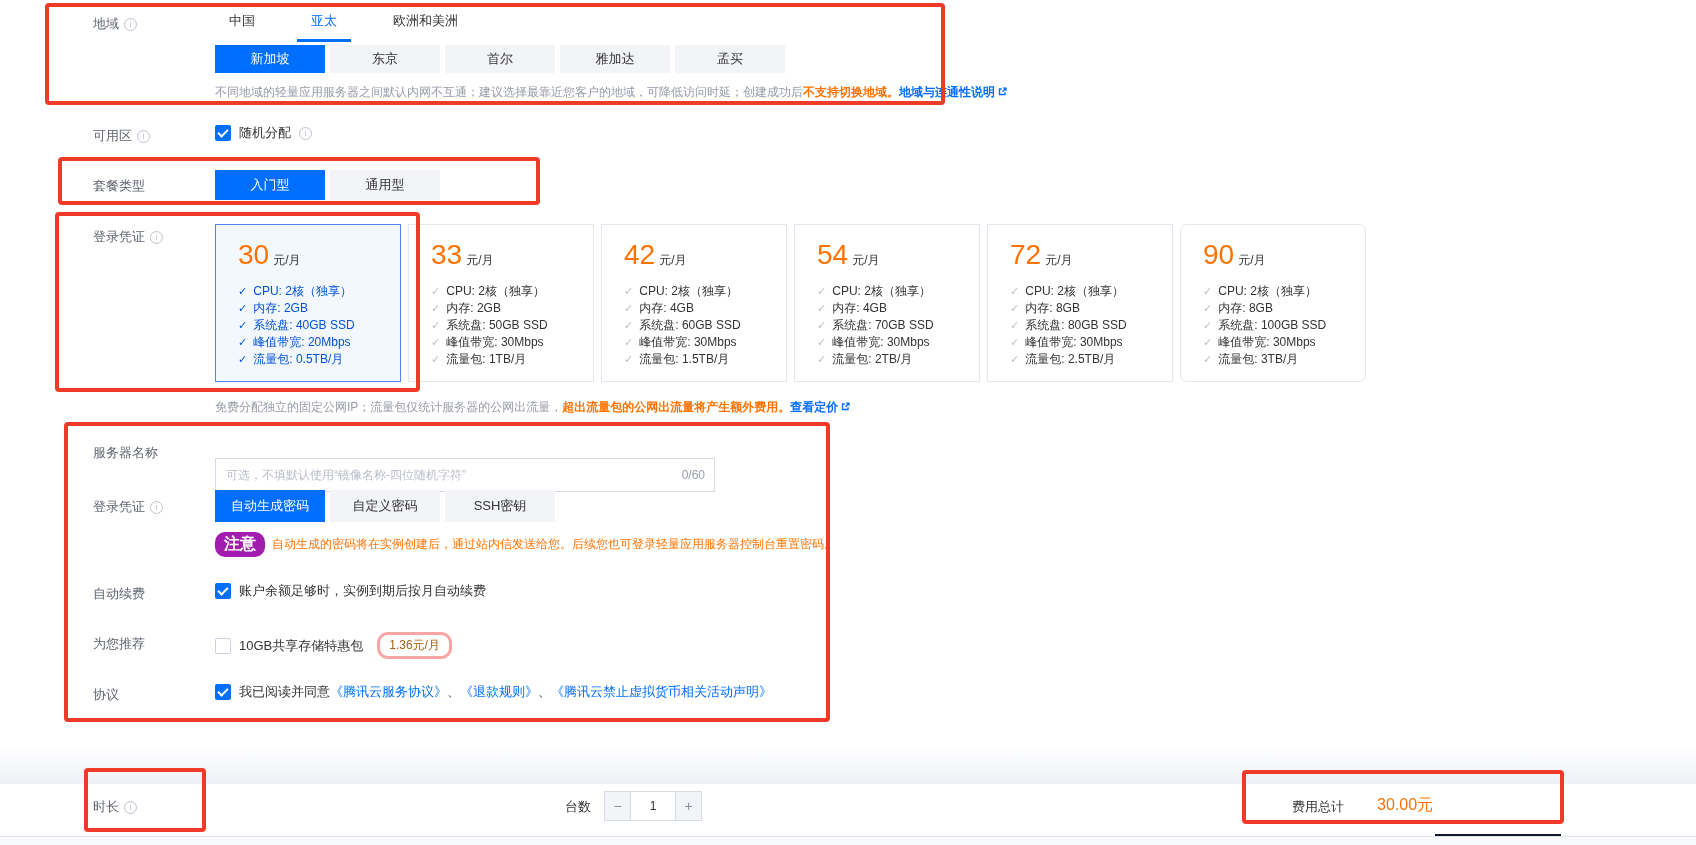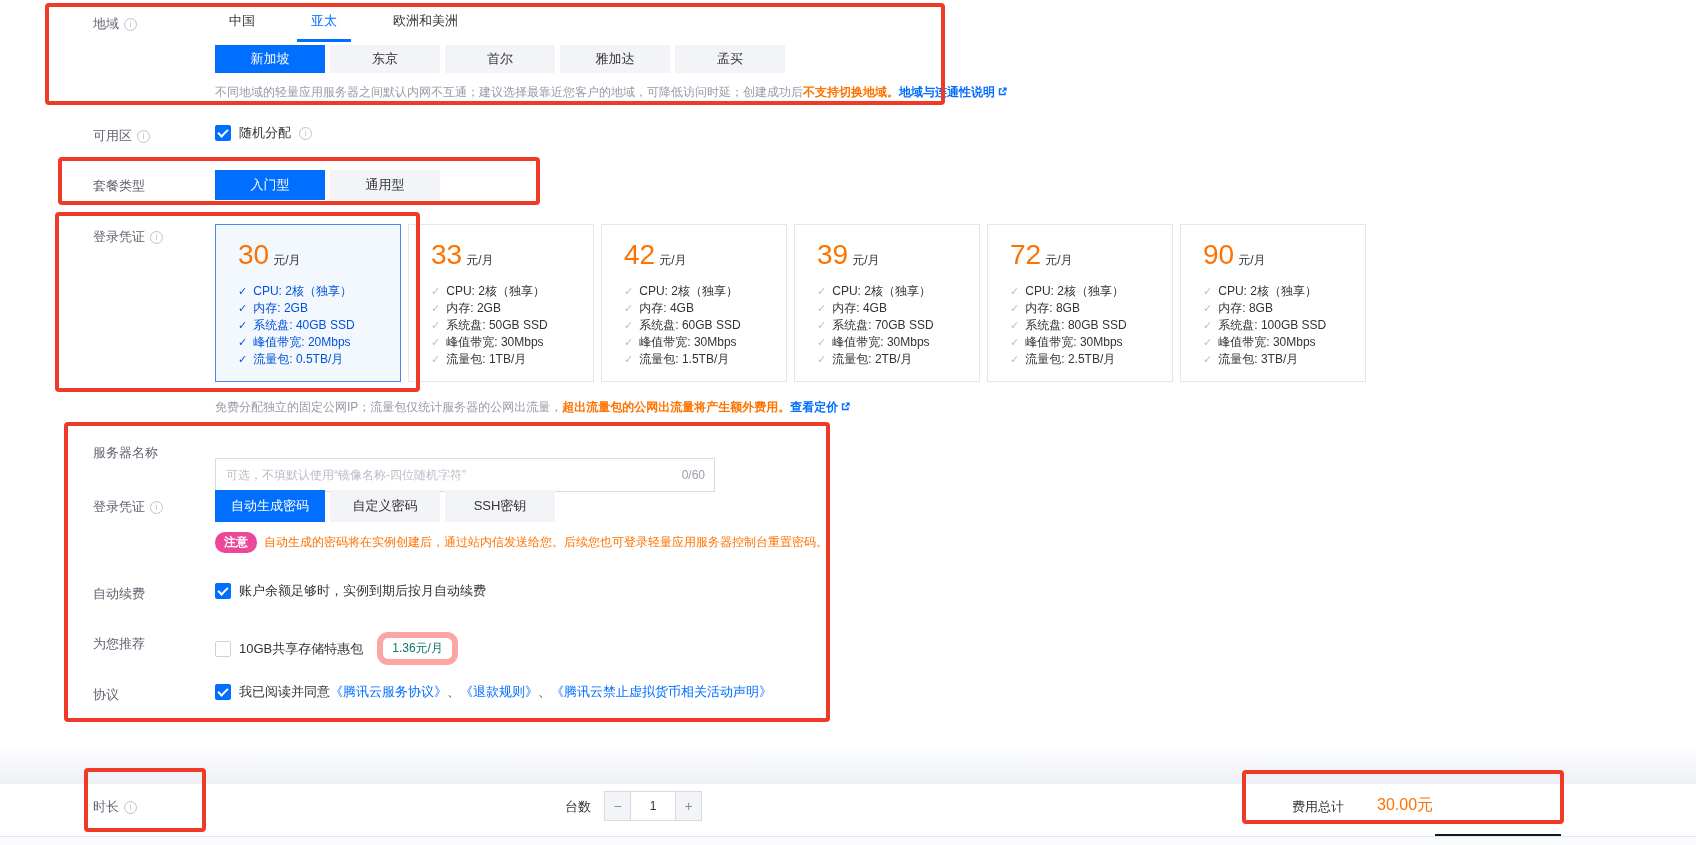--- a/index.html
+++ b/index.html
@@ -62,24 +62,24 @@
   
   .input-wrap { position:absolute; left:215px; top:458px; width:500px; height:34px; }
   .input-wrap input { width:100%; height:100%; border:1px solid #d7dbe4; padding:0 48px 0 10px;
                       font-size:12px; color:#333; outline:none;
                       font-family:"Liberation Sans","DejaVu Sans",sans-serif; }
   .input-wrap input::placeholder { color:#b9bdc7; }
   .counter { position:absolute; right:10px; top:10px; color:#9a9eab; font-size:12px; }
 
   
   .notice { display:flex; align-items:center; gap:7px; }
-  .notice-badge { background:#ec4899; color:#fff; font-size:12px; border-radius:10px; padding:2px 9px; font-weight:bold; }
+  .notice-badge { background:#a21caf; color:#fff; font-size:16px; border-radius:10px; padding:2px 9px; font-weight:bold; }
   .notice-text { color:#ff7200; font-size:12px; }
 
-  .pill { border:6px solid #fca5a5; color:#0f766e; border-radius:11px; padding:2px 9px; font-size:12px; margin-left:6px; }
+  .pill { border:3px solid #fca5a5; color:#a16207; border-radius:11px; padding:2px 9px; font-size:12px; margin-left:6px; }
 
   
   .footer-fade { position:absolute; left:0; right:0; top:744px; height:40px;
                  background:linear-gradient(#ffffff,#edf0f5); }
   .footer { position:absolute; left:0; right:0; top:784px; height:52px; background:#fff; }
   .dur-row { position:absolute; left:135px; top:4px; display:flex; gap:3px; }
   .dur-btn { min-width:46px; padding:0 11px; height:36px; background:#f2f3f6; color:#333; font-size:13px;
              display:inline-flex; align-items:center; justify-content:center; cursor:pointer; }
   .dur-btn.selected { background:#006eff; color:#fff; }
   .stepper { position:absolute; left:604px; top:7px; display:flex; height:30px; border:1px solid #d7dbe4; }
@@ -232,21 +232,21 @@
       </li>
     <li>
         <span class="tick"></span>
         <span>流量包: 1.5TB/月</span>
       </li>
   </ul>
 </div>
 
 <div class="spec-card" style="left:794px;">
   <div class="price-line">
-      <span class="price">39</span>
+      <span class="price">54</span>
       <span class="unit">元/月</span>
     </div>
   <ul class="feat">
     <li>
         <span class="tick"></span>
         <span>CPU: 2核（独享）</span>
       </li>
     <li>
         <span class="tick"></span>
         <span>内存: 4GB</span>
@@ -288,21 +288,21 @@
         <span class="tick"></span>
         <span>峰值带宽: 30Mbps</span>
       </li>
     <li>
         <span class="tick"></span>
         <span>流量包: 2.5TB/月</span>
       </li>
   </ul>
 </div>
 
-<div class="spec-card" style="left:1180px;">
+<div class="spec-card" style="left:1180px;border-radius:7px;">
   <div class="price-line">
       <span class="price">90</span>
       <span class="unit">元/月</span>
     </div>
   <ul class="feat">
     <li>
         <span class="tick"></span>
         <span>CPU: 2核（独享）</span>
       </li>
     <li>

